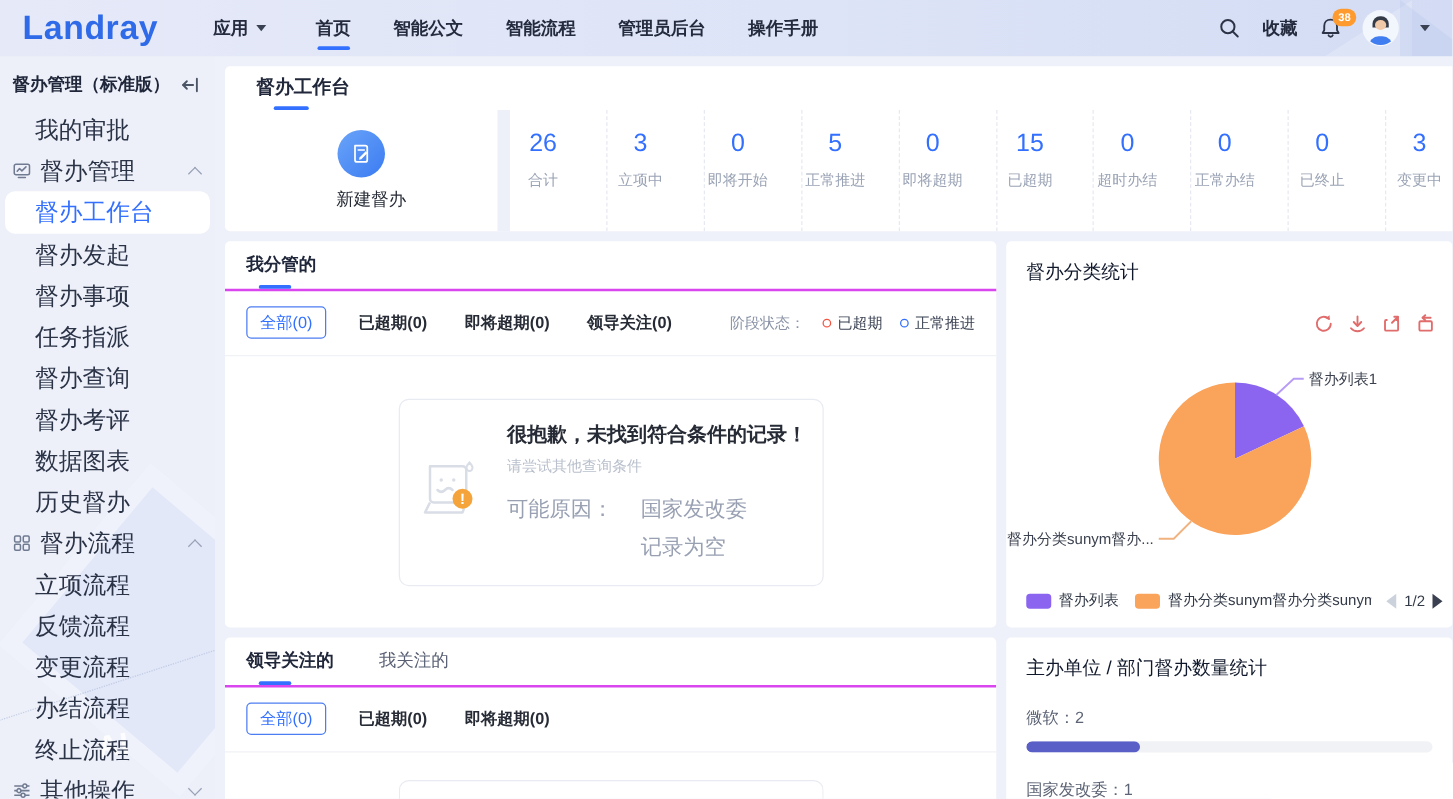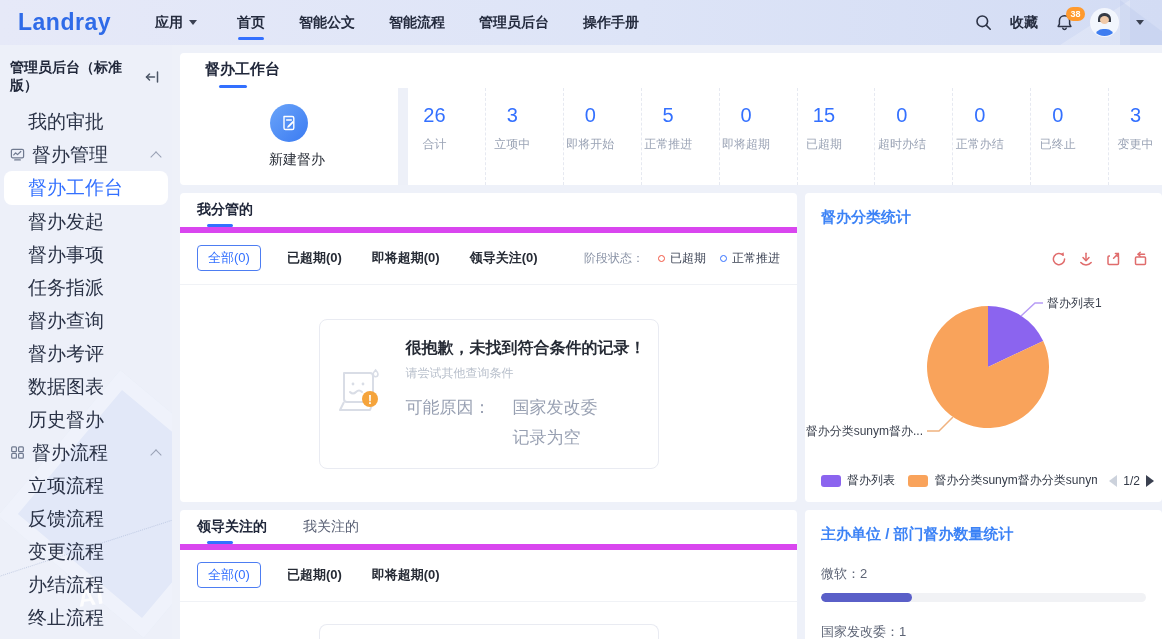--- a/index.html
+++ b/index.html
@@ -8,21 +8,21 @@
   .app { position:relative; width:1162px; height:639px; }
 
   
   .navbar { position:absolute; top:0; left:0; right:0; height:45px; z-index:30;
     background:linear-gradient(90deg,#e6e9f8 0%,#dde4f7 55%,#d3dcf4 100%);
     display:flex; align-items:center; justify-content:space-between; padding:0 18px; overflow:hidden; }
   .nav-deco { position:absolute; top:0; bottom:0; pointer-events:none; }
   .deco1 { left:1060px; width:70px; background:rgba(255,255,255,.22); clip-path:polygon(0 100%,100% 0,100% 100%); }
   .deco2 { left:1120px; width:60px; background:rgba(175,190,230,.25); clip-path:polygon(0 0,100% 100%,0 100%); }
   .nav-left { display:flex; align-items:center; position:relative; z-index:2; }
-  .logo { font-size:23px; font-weight:800; color:#2f6be8; letter-spacing:.5px; margin-right:44px; cursor:pointer;text-align:center; }
+  .logo { font-size:27px; font-weight:800; color:#2f6be8; letter-spacing:.5px; margin-right:44px; cursor:pointer;text-align:center; }
   .nav-apps { display:flex; align-items:center; gap:6px; font-size:14px; font-weight:700; color:#242b3e; margin-right:40px; cursor:pointer; }
   .caret { width:0; height:0; border-left:4px solid transparent; border-right:4px solid transparent; border-top:5px solid #3a4152; display:inline-block; }
   .nav-menu { display:flex; align-items:center; gap:34px; }
   .nav-item { position:relative; font-size:14px; font-weight:700; color:#242b3e; padding:13px 0; cursor:pointer; }
   .nav-item.active::after { content:""; position:absolute; left:50%; transform:translateX(-50%); bottom:5px; width:26px; height:3px; border-radius:2px; background:#3370ff; }
   .nav-right { display:flex; align-items:center; gap:18px; position:relative; z-index:2; }
   .icon-btn { display:inline-flex; align-items:center; cursor:pointer; }
   .nav-fav { font-size:14px; font-weight:700; color:#242b3e; cursor:pointer; }
   .bell-wrap { position:relative; cursor:pointer; }
   .badge { position:absolute; top:-7px; left:10px; background:#ff9a2e; color:#fff; font-size:9px; font-weight:700; padding:1.5px 4.5px; border-radius:8px; line-height:1.2; }
@@ -65,21 +65,21 @@
   .wb-stats { flex:1; display:flex;gap:24px; }
   .stat { flex:1; text-align:center; padding-top:16px; cursor:pointer; }
   .stat + .stat { border-left:1px dashed #e6e9f1; }
   .stat-num { font-size:20px; color:#3370ff; }
   .stat-label { font-size:12px; color:#9aa3b5; margin-top:9px; }
 
   .cols { display:flex; gap:8px; margin-top:8px; }
   .col-left { width:617px; display:flex; flex-direction:column; gap:8px; }
   .col-right { flex:1; display:flex; flex-direction:column; gap:8px; }
 
-  .tab-row { height:40px; display:flex; align-items:center; gap:36px; padding:0 17px; border-bottom:6px solid #d946ef; }
+  .tab-row { height:40px; display:flex; align-items:center; gap:36px; padding:0 17px; border-bottom:2px solid #d946ef; }
   .tab { position:relative; font-size:14px; font-weight:700; color:#20273a; height:100%; display:flex; align-items:center; cursor:pointer; }
   .tab.active::after { content:""; position:absolute; left:10px; bottom:0; width:26px; height:3px; border-radius:2px; background:#3370ff; }
   .tab-muted { color:#596074; font-weight:400; }
 
   .filter-row { display:flex; align-items:center; padding:12px 17px 13px 17px; border-bottom:1px solid #f0f2f6; }
   .chip { font-size:13px; font-weight:700; color:#262b35; margin-right:30px; cursor:pointer; }
   .chip.active { font-weight:400; color:#3370ff; border:1px solid #4d7df2; border-radius:4px; padding:3px 10px; margin-right:26px; background:#fff; }
   .stage-wrap { margin-left:auto; display:flex; align-items:center; gap:14px; font-size:12px; }
   .stage-label { color:#8a93a6; }
   .stage-item { display:flex; align-items:center; gap:5px; color:#3c4354; cursor:default; }
@@ -91,21 +91,21 @@
   .empty-texts { max-width:240px; }
   .empty-title { font-size:16px; font-weight:700; color:#262b35; }
   .empty-hint { font-size:12px; color:#b9c0cc; margin-top:6px; }
   .empty-reasons { display:flex; gap:22px; margin-top:14px; font-size:17px; color:#98a0b2; }
   .empty-reasons .vals div + div { margin-top:7px; }
 
   .card-followed { flex:1; min-height:118px; display:flex; flex-direction:column; overflow:hidden; }
   .empty-sliver { margin:22px auto 0; width:340px; border:1px solid #e9ebf2; border-bottom:none; border-radius:8px 8px 0 0; height:40px; }
 
   .card-pie { height:309px; position:relative; overflow:hidden; }
-  .card-title { font-size:15px; font-weight:700; color:#3b82f6; padding:15px 16px 0 16px; }
+  .card-title { font-size:15px; font-weight:400; color:#0f172a; padding:15px 16px 0 16px; }
   .toolbox { position:absolute; top:58px; right:14px; display:flex; gap:11px; }
   .toolbox .tb { cursor:pointer; display:inline-flex; }
   .pie-svg { position:absolute; top:68px; left:0; }
   .pie-svg text { font-size:12px; fill:#3b414e; font-family:"Liberation Sans","DejaVu Sans",sans-serif; }
   .pie-legend { position:absolute; left:16px; right:8px; bottom:13px; display:flex; align-items:center; font-size:12px; color:#333a47; }
   .sw { width:20px; height:12px; border-radius:3px; margin-right:6px; flex:none; }
   .legend-item { display:flex; align-items:center; margin-right:12px; cursor:pointer; min-width:0; }
   .legend-label { white-space:nowrap; overflow:hidden; max-width:176px; }
   .pager { margin-left:auto; display:flex; align-items:center; gap:6px; flex:none; }
   .tri-l { width:0; height:0; border-top:6px solid transparent; border-bottom:6px solid transparent; border-right:8px solid #ccd2dc; cursor:pointer; }
@@ -165,21 +165,21 @@
       <i class="caret"></i>
     </div>
   </header>
 
   <aside class="sidebar">
     <div class="wm-cube"></div>
     <div class="wm-dots"></div>
     <div class="wm-ai">AI</div>
 
     <div class="side-header">
-      <span class="side-title">管理员后台（标准版）</span>
+      <span class="side-title">督办管理（标准版）</span>
       <span class="side-collapse">
         <svg class="sicon" width="16" height="16" viewBox="0 0 16 16">
             <line x1="13.5" y1="3" x2="13.5" y2="13" stroke="#4b5566" stroke-width="1.5" stroke-linecap="round"></line>
             <line x1="10.5" y1="8" x2="2.5" y2="8" stroke="#4b5566" stroke-width="1.5" stroke-linecap="round"></line>
             <polyline points="5.5,5 2.5,8 5.5,11" fill="none" stroke="#4b5566" stroke-width="1.5" stroke-linecap="round" stroke-linejoin="round"></polyline>
           </svg>
       </span>
     </div>
 
     <div class="side-list">

